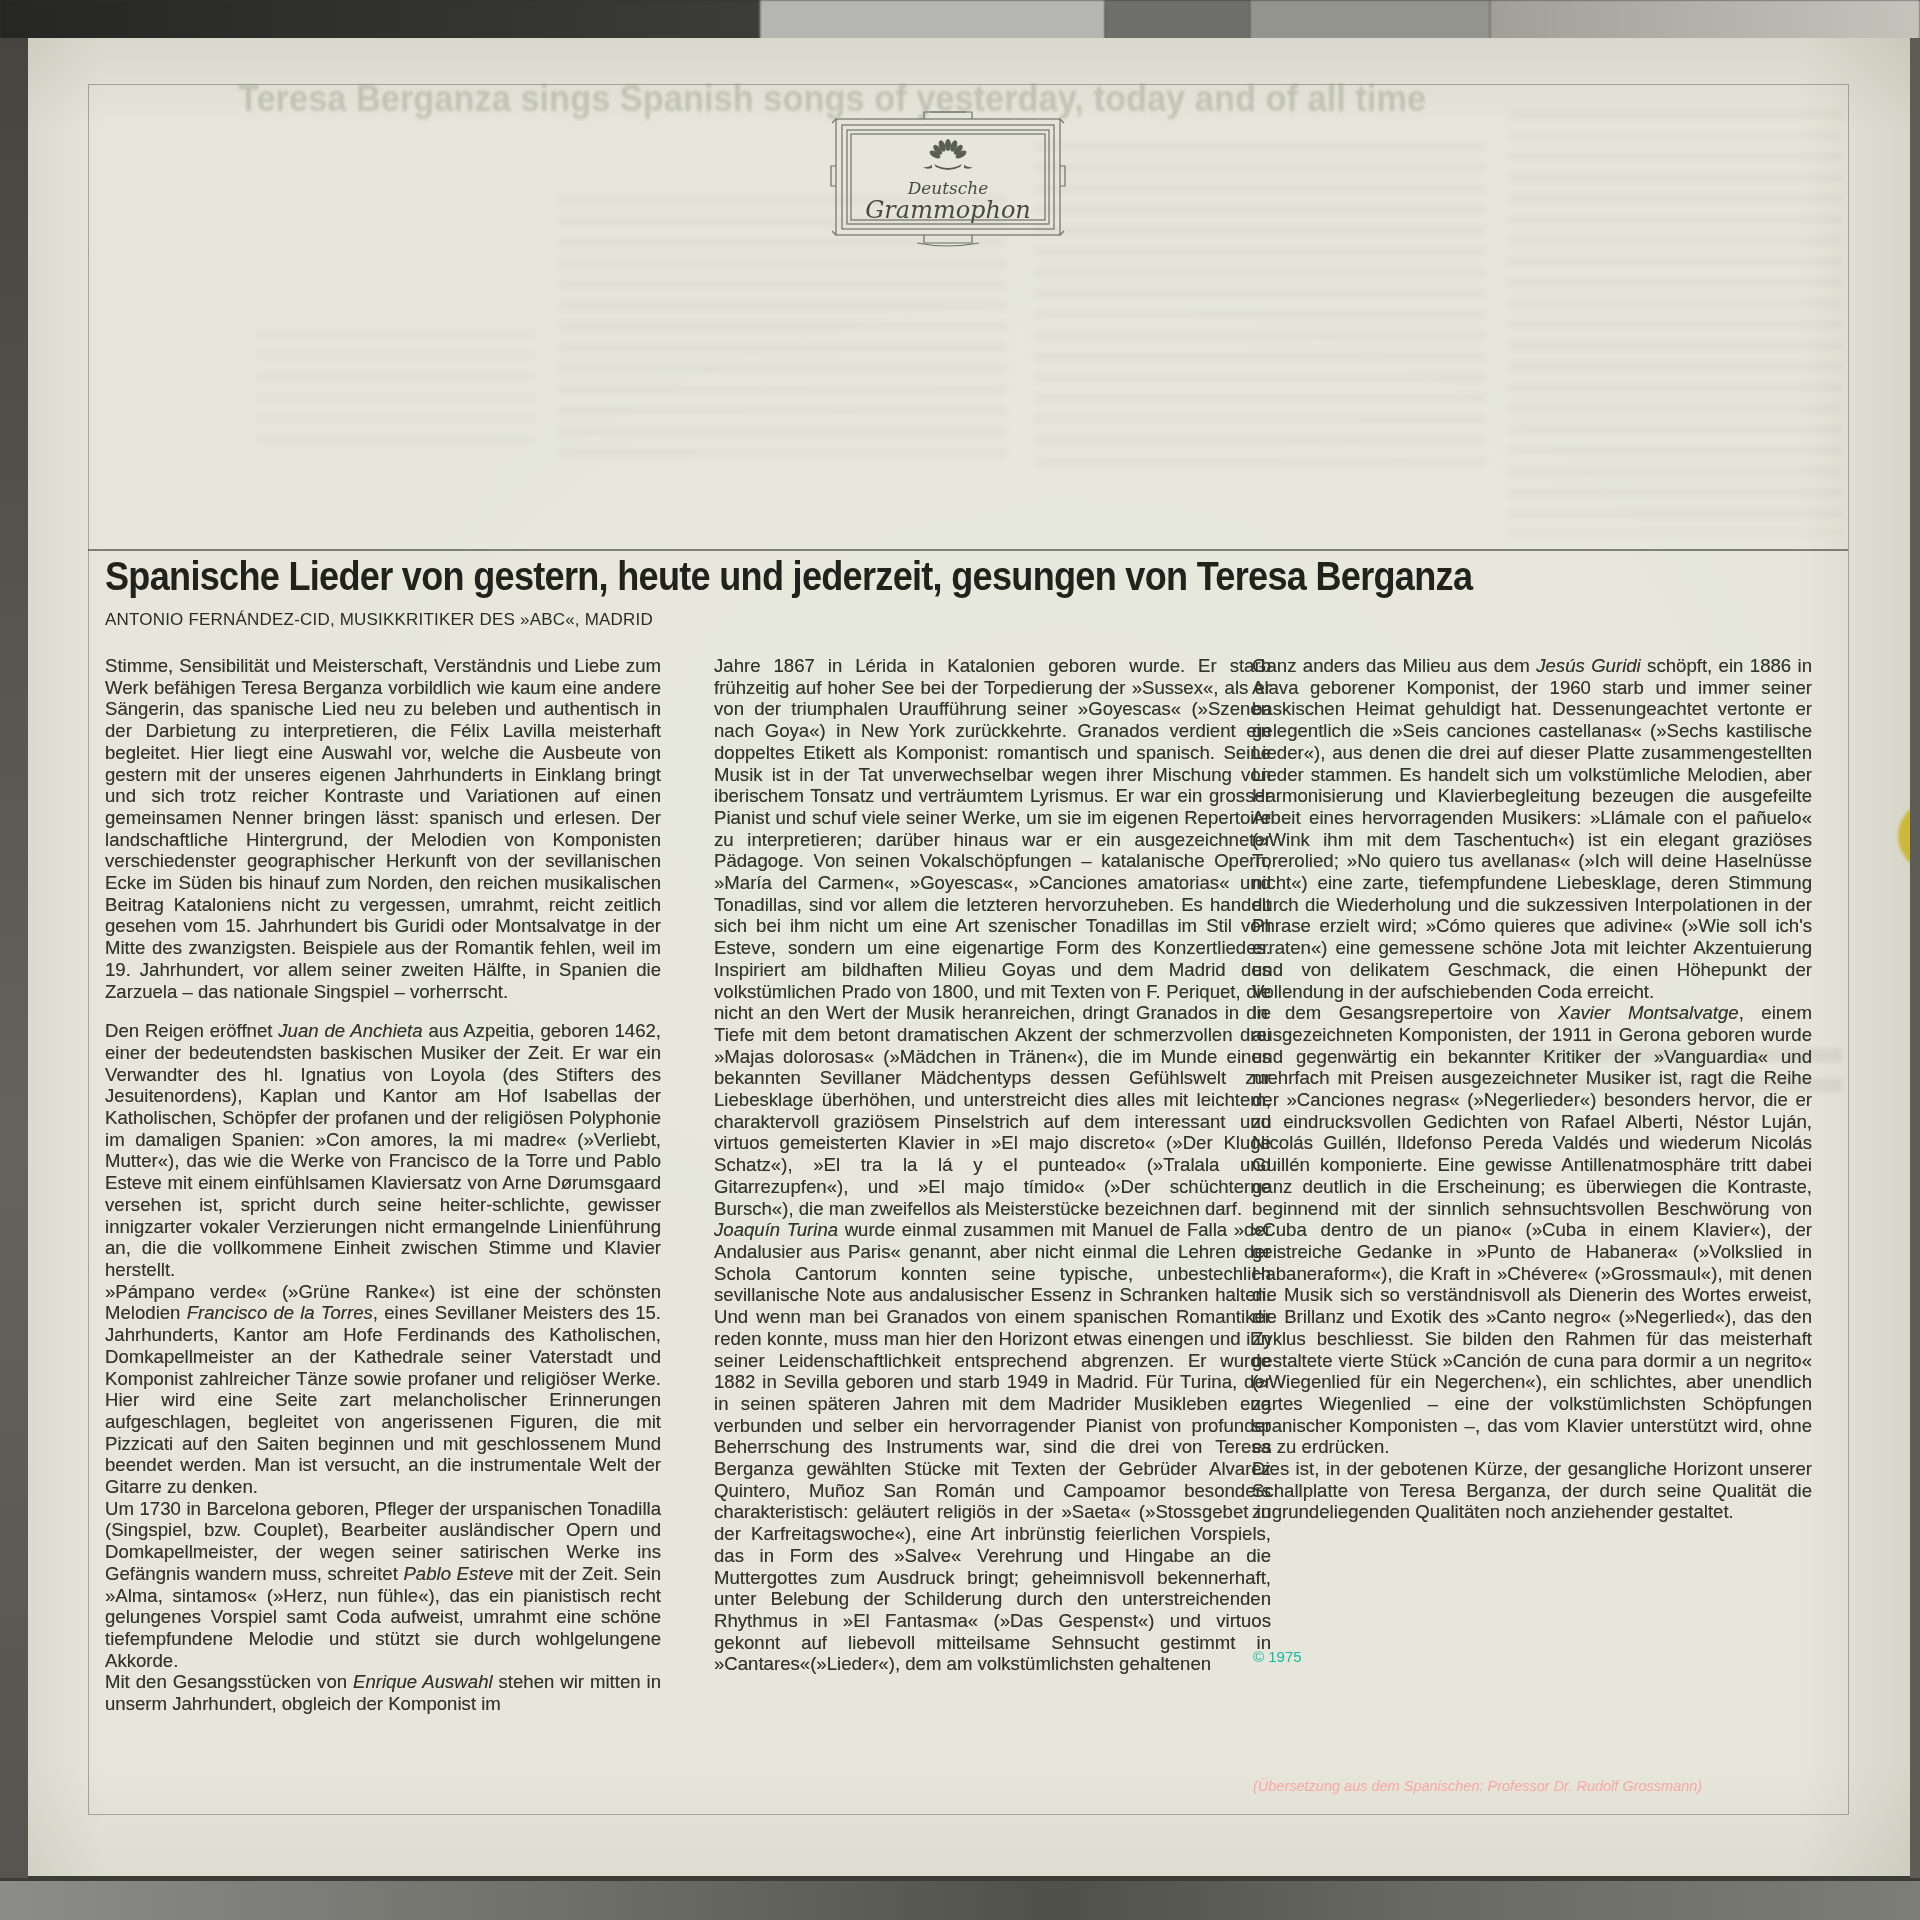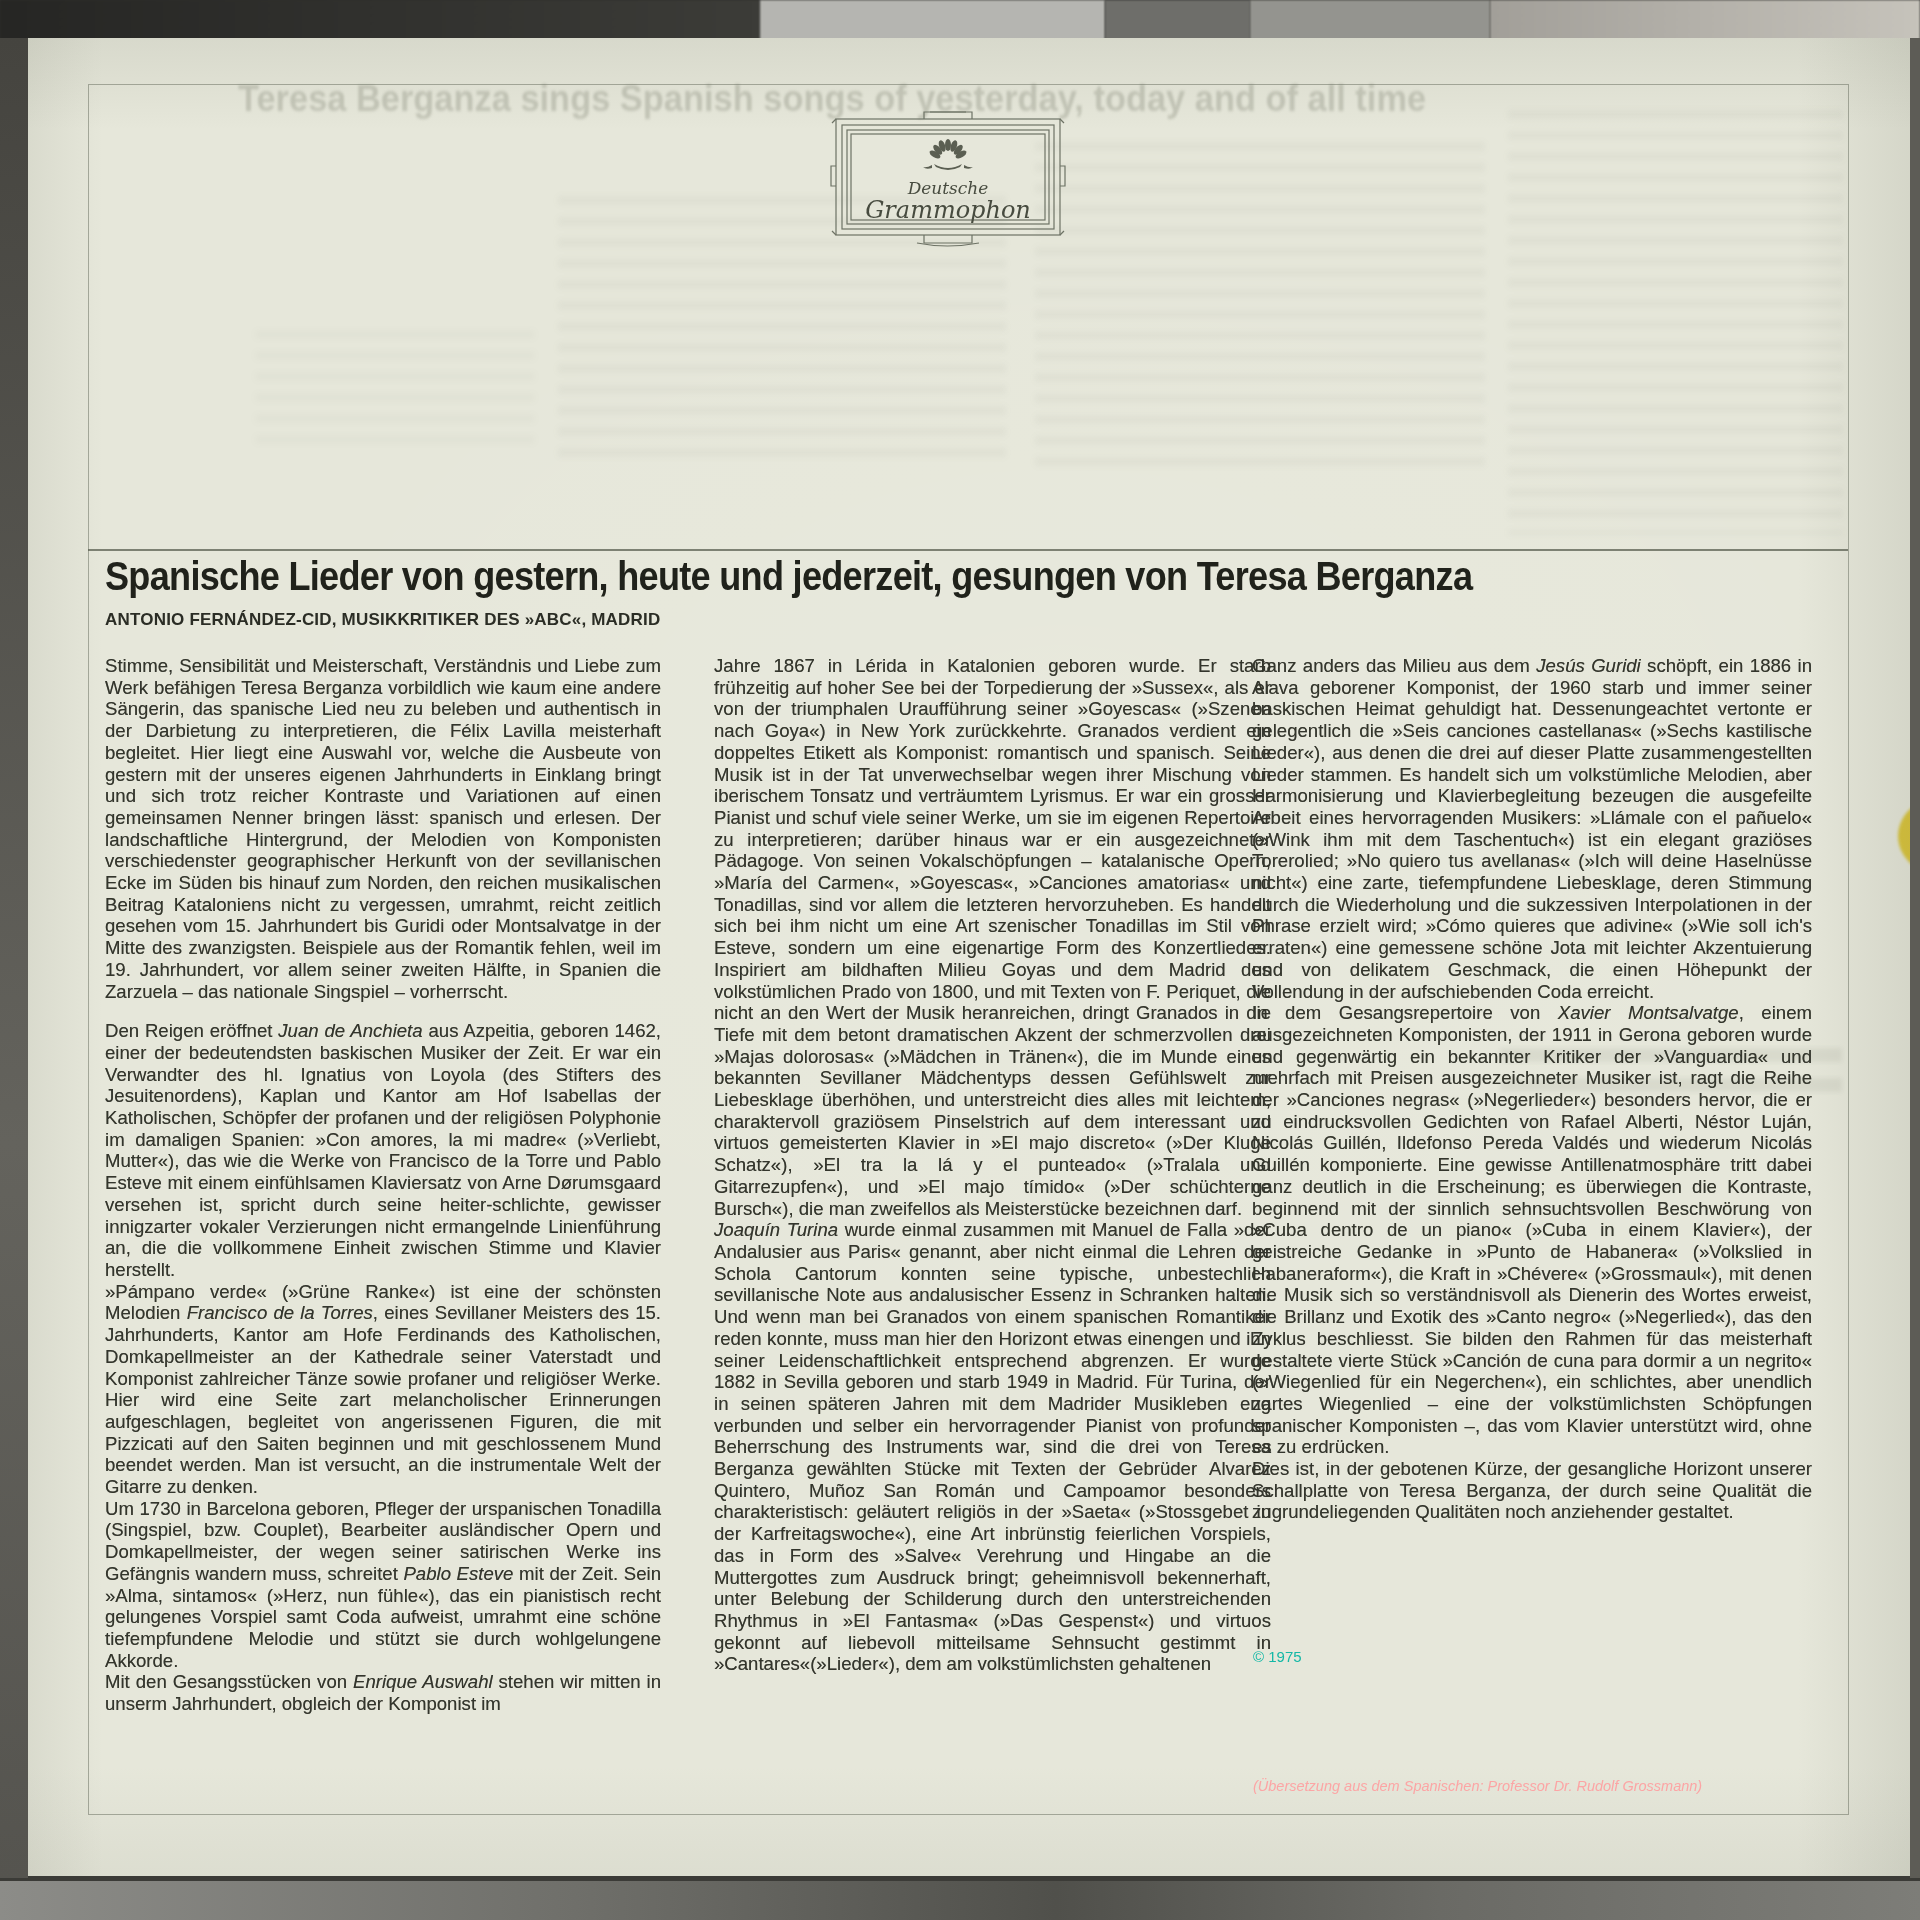--- a/index.html
+++ b/index.html
@@ -52,21 +52,21 @@
   .gb5{left:255px;top:330px;width:280px;height:125px;opacity:.35;}
 
   
   .dg{position:absolute;left:829px;top:106px;width:238px;height:142px;}
   .dg svg{display:block;}
 
   
   .title{position:absolute;left:105px;top:552px;width:1760px;
     font-size:41px;font-weight:bold;letter-spacing:-.8px;line-height:48px;
     color:#20221b;transform:scaleX(.88);transform-origin:left;white-space:nowrap;}
-  .byline{position:absolute;left:105px;top:610px;font-size:17px;font-weight:bold;
+  .byline{position:absolute;left:105px;top:610px;font-size:17px;font-weight:normal;
     color:#2b2d25;letter-spacing:.2px;}
 
   
   .col{position:absolute;top:655px;font-size:18.6px;line-height:21.7px;
     color:#33352c;text-align:justify;hyphens:auto;-webkit-hyphens:auto;
     text-shadow:0 0 .4px rgba(51,53,44,.55);}
   .col p{margin:0;}
   .col p.gap{margin-top:18px;}
   .col-1{left:105px;width:556px;}
   .col-2{left:682px;width:557px;margin-left:32px;}

